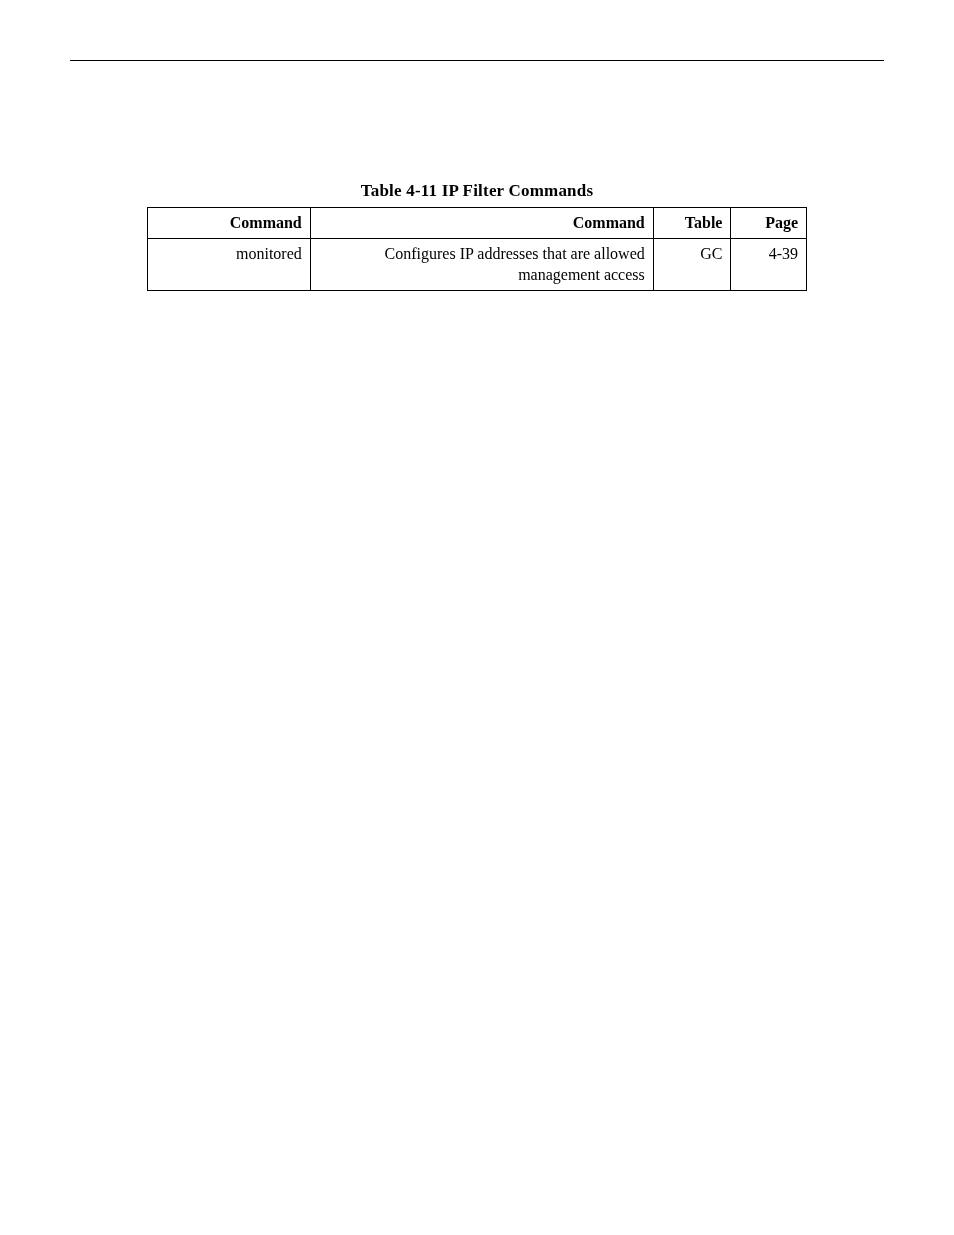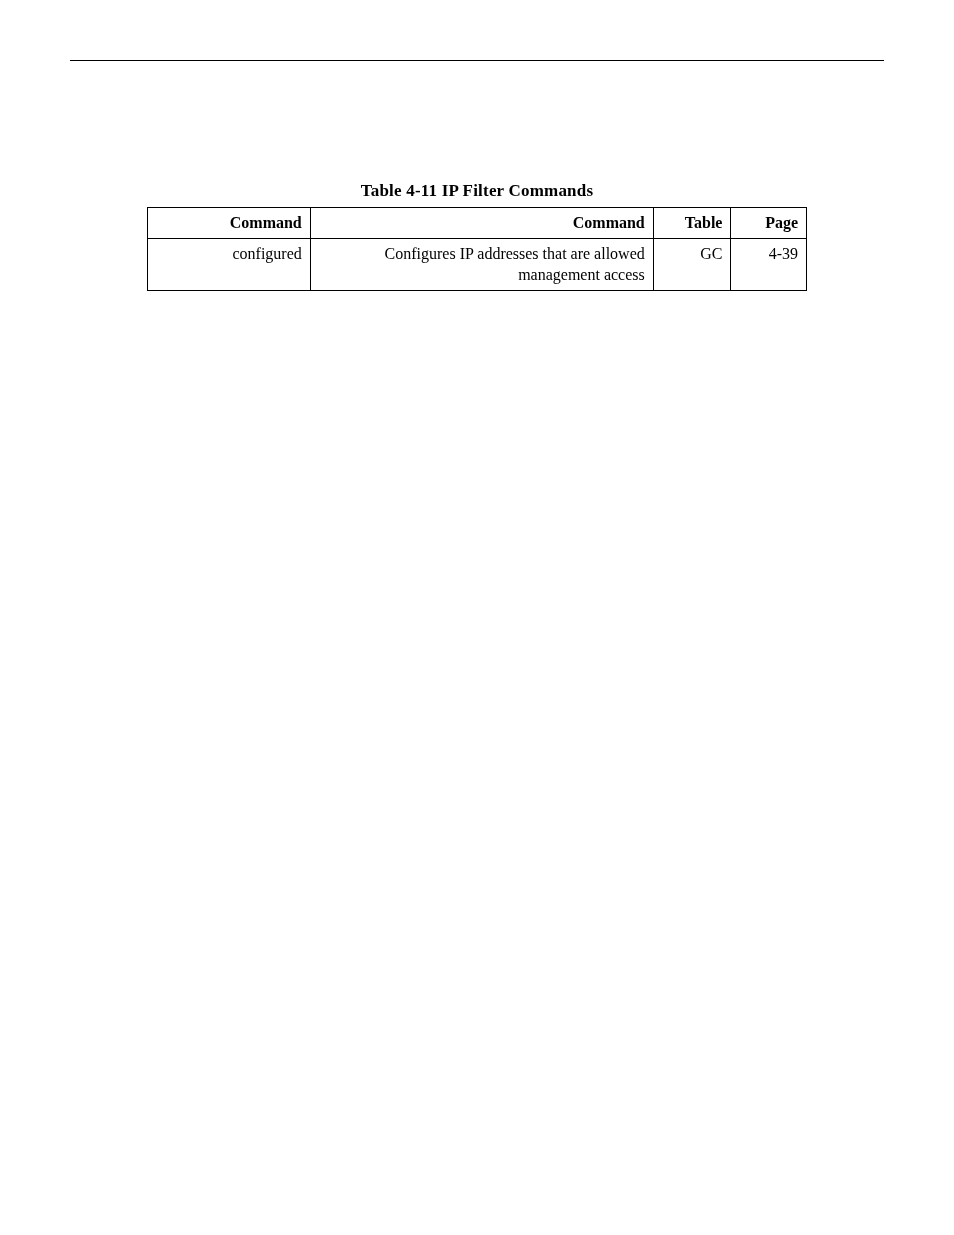--- a/index.html
+++ b/index.html
@@ -65,20 +65,20 @@
     <thead>
       <tr>
         <th class="col-command">Command</th>
         <th class="col-function">Command</th>
         <th class="col-mode">Table</th>
         <th class="col-page page-head">Page</th>
       </tr>
     </thead>
     <tbody>
       <tr>
-        <td>configured</td>
+        <td>monitored</td>
         <td>Configures IP addresses that are allowed management access</td>
         <td>GC</td>
         <td class="page-cell">4-39</td>
       </tr>
     </tbody>
   </table>
 </div>
 
 </body></html>

